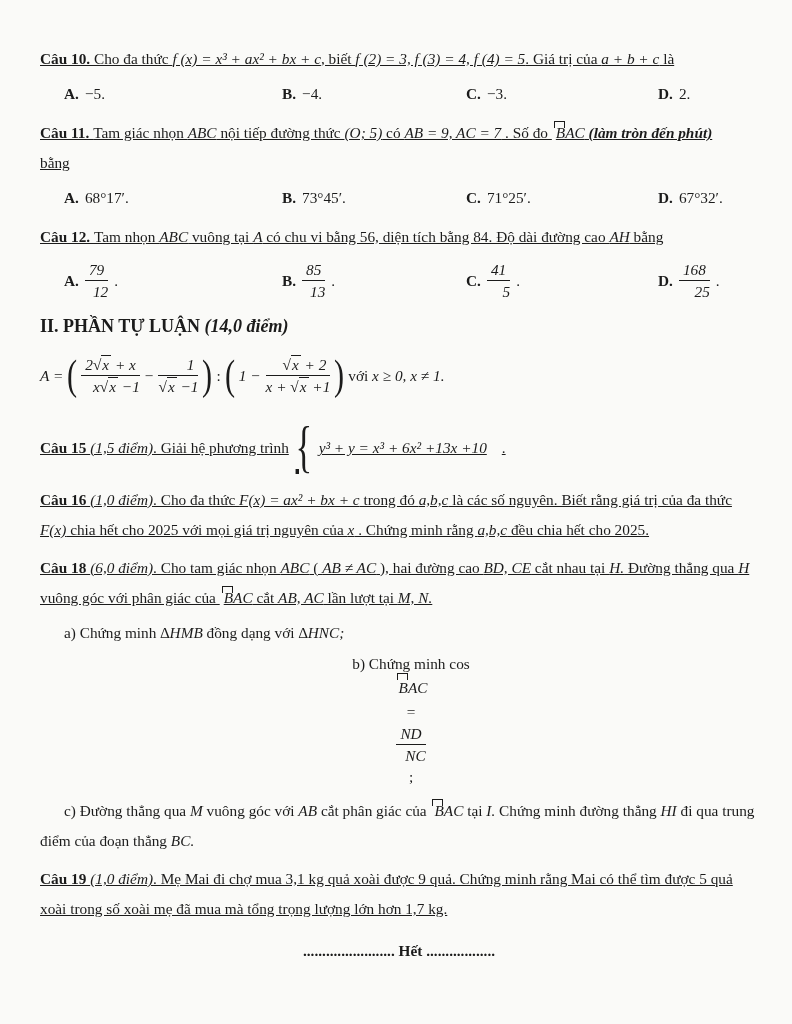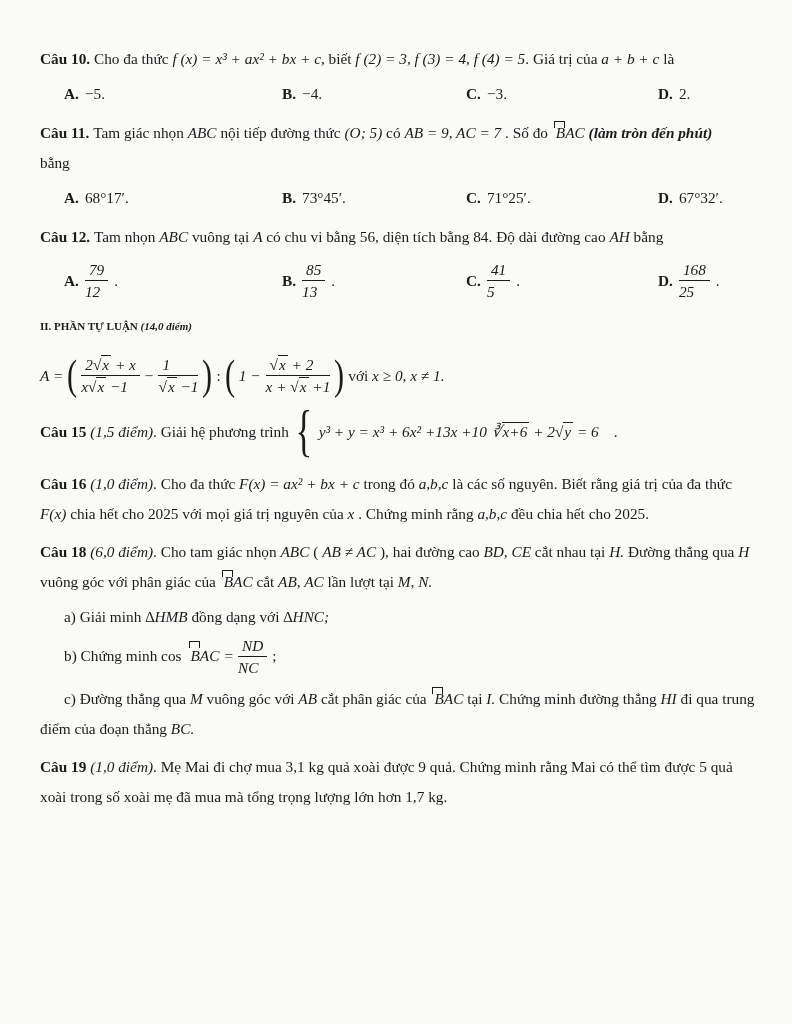--- a/index.html
+++ b/index.html
@@ -4,59 +4,59 @@
 <style>
   html,body { margin:0; padding:0; }
   body {
     width:792px; height:1024px; overflow:hidden;
     background:#fafaf8;
     font-family:"Liberation Serif", serif;
     color:#1b1b1b;
     font-size:15.3px;
   }
   .page { padding:44px 34px 0 40px; }
-  .para { margin:0; line-height:30px; }
+  .para { margin:0; line-height:30px;text-decoration:underline; }
   .mi  { font-style:italic; }
   .bf  { font-weight:bold; }
   .bfi { font-weight:bold; font-style:italic;text-align:right; }
   
   .ang { font-style:italic; position:relative; margin-left:4px; white-space:nowrap; }
   .ang::before {
     content:""; position:absolute; top:-3px; left:-2px;
     width:9px; height:6px;
     border:1.2px solid #1b1b1b; border-bottom:none;
   }
   
   .rt  { white-space:nowrap; }
   .rt .vin { border-top:1.2px solid currentColor; padding:0 2px 0 1px; }
   
-  .frac { display:inline-flex; flex-direction:column; text-align:left;
+  .frac { display:inline-flex; flex-direction:column; text-align:right;
           vertical-align:middle; font-style:italic; line-height:1.25; }
   .frac .num { border-bottom:1.2px solid currentColor; padding:0 4px 1px; }
   .frac .den { padding-top:1px; }
   
   .opts { display:grid; grid-template-columns:218px 184px 192px 1fr;
           padding-left:24px; margin:6px 0 10px 0; line-height:28px; }
   .opt  { display:flex; align-items:center; gap:6px; }
-  .sec  { margin:10px 0 0 0; font-size:11px; font-weight:bold; line-height:30px; }
+  .sec  { margin:10px 0 0 0; font-size:18px; font-weight:bold; line-height:30px; }
   
   .fline { display:flex; align-items:center; gap:5px; margin:10px 0 0 0;
            line-height:22px; flex-wrap:nowrap; }
   .bp    { font-size:42px; font-weight:300; line-height:.85; transform:scaleX(.72);
            margin:0 -3px; }
   .brace { font-size:58px; font-weight:300; line-height:.8; transform:scaleX(.6);
            margin:0 -4px; }
-  .syslines { display:inline-flex; flex-direction:row; gap:5px;
+  .syslines { display:inline-flex; flex-direction:column; gap:13px;
               font-style:italic; line-height:25px; }
   .sub  { margin:5px 0 0 0; padding-left:24px; line-height:30px; }
-  .subf { display:flex; align-items:center; gap:5px; margin:4px 0 0 0;
-          padding-left:24px; line-height:24px; }
+  .subf { display:flex; align-items:center; margin:4px 0 0 0;
+          padding-left:24px; line-height:24px;flex-direction:column; }
   .het  { margin:12px 0 0 0; text-align:center; font-weight:bold; line-height:30px; }
   .mt8  { margin-top:8px; }
-  .mt12 { margin-top:12px; }
+  .mt12 { margin-top:28px;text-decoration:underline; }
   .mt14 { margin-top:14px; }
 </style>
 </head>
 <body>
 
 <div class="page">
 
   <p class="para"><span class="bf">Câu 10. </span><span class="">Cho đa thức </span><span class="mi">f (x) = x³ + ax² + bx + c</span><span class="">, biết </span><span class="mi">f (2) = 3,  f (3) = 4,  f (4) = 5</span><span class="">. Giá trị của </span><span class="mi">a + b + c</span><span class=""> là</span></p>
   <div class="opts">
     <div class="opt">
@@ -159,38 +159,42 @@
     <span class="bp">)</span>
     <span><span class=""> với </span><span class="mi">x ≥ 0, x ≠ 1.</span></span>
   </div>
 
 
   <div class="fline mt12">
     <span><span class="bf">Câu 15 </span><span class="mi">(1,5 điểm)</span><span class="">. Giải hệ phương trình </span></span>
     <span class="brace">{</span>
     <span class="syslines">
       <span>y³ + y = x³ + 6x² +13x +10</span>
-      <span><span class="rt">∛<span class="vin">x+6</span></span> + 2<span class="rt">√<span class="vin">y</span></span> = 6</span>
     </span>
     <span style="margin-left:10px;">.</span>
   </div>
 
   <p class="para mt14"><span class="bf">Câu 16 </span><span class="mi">(1,0 điểm)</span><span class="">. Cho đa thức </span><span class="mi">F(x) = ax² + bx + c</span><span class=""> trong đó </span><span class="mi">a,b,c</span><span class=""> là các số nguyên. Biết rằng giá trị của đa thức </span><span class="mi">F(x)</span><span class=""> chia hết cho 2025 với mọi giá trị nguyên của </span><span class="mi">x</span><span class=""> . Chứng minh rằng </span><span class="mi">a,b,c</span><span class=""> đều chia hết cho 2025.</span></p>
 
 
   <p class="para mt8"><span class="bf">Câu 18 </span><span class="mi">(6,0 điểm)</span><span class="">. Cho tam giác nhọn </span><span class="mi">ABC</span><span class=""> ( </span><span class="mi">AB ≠ AC</span><span class=""> ), hai đường cao </span><span class="mi">BD, CE</span><span class=""> cắt nhau tại </span><span class="mi">H.</span><span class=""> Đường thẳng qua </span><span class="mi">H</span><span class=""> vuông góc với phân giác của </span><span class="ang">BAC</span><span class=""> cắt </span><span class="mi">AB, AC</span><span class=""> lần lượt tại </span><span class="mi">M, N.</span></p>
-  <p class="sub"><span class="">a) Giải minh </span><span class="mi">∆HMB</span><span class=""> đồng dạng với </span><span class="mi">∆HNC;</span></p>
+  <p class="sub"><span class="">a) Chứng minh </span><span class="mi">∆HMB</span><span class=""> đồng dạng với </span><span class="mi">∆HNC;</span></p>
   <p class="subf">
     <span><span class="">b) Chứng minh </span><span class="">cos</span></span>
       <span class="ang">BAC</span>
     <span>=</span>
     <span class="frac">
         <span class="num">ND</span>
         <span class="den">NC</span>
       </span>
       <span>;</span>
   </p>
   <p class="sub" style="margin-top:7px; padding-left:0; text-indent:24px;"><span class="">c) Đường thẳng qua </span><span class="mi">M</span><span class=""> vuông góc với </span><span class="mi">AB</span><span class=""> cắt phân giác của </span><span class="ang">BAC</span><span class=""> tại </span><span class="mi">I.</span><span class=""> Chứng minh đường thẳng </span><span class="mi">HI</span><span class=""> đi qua trung điểm của đoạn thẳng </span><span class="mi">BC.</span></p>
 
   <p class="para mt8"><span class="bf">Câu 19 </span><span class="mi">(1,0 điểm)</span><span class="">. Mẹ Mai đi chợ mua 3,1 kg quả xoài được 9 quả. Chứng minh rằng Mai có thể tìm được 5 quả xoài trong số xoài mẹ đã mua mà tổng trọng lượng lớn hơn 1,7 kg.</span></p>
 
+  <p class="het">
+    <span>........................</span>
+    <span>Hết</span>
+    <span>..................</span>
+  </p>
 
 </div>
 
 </body></html>

